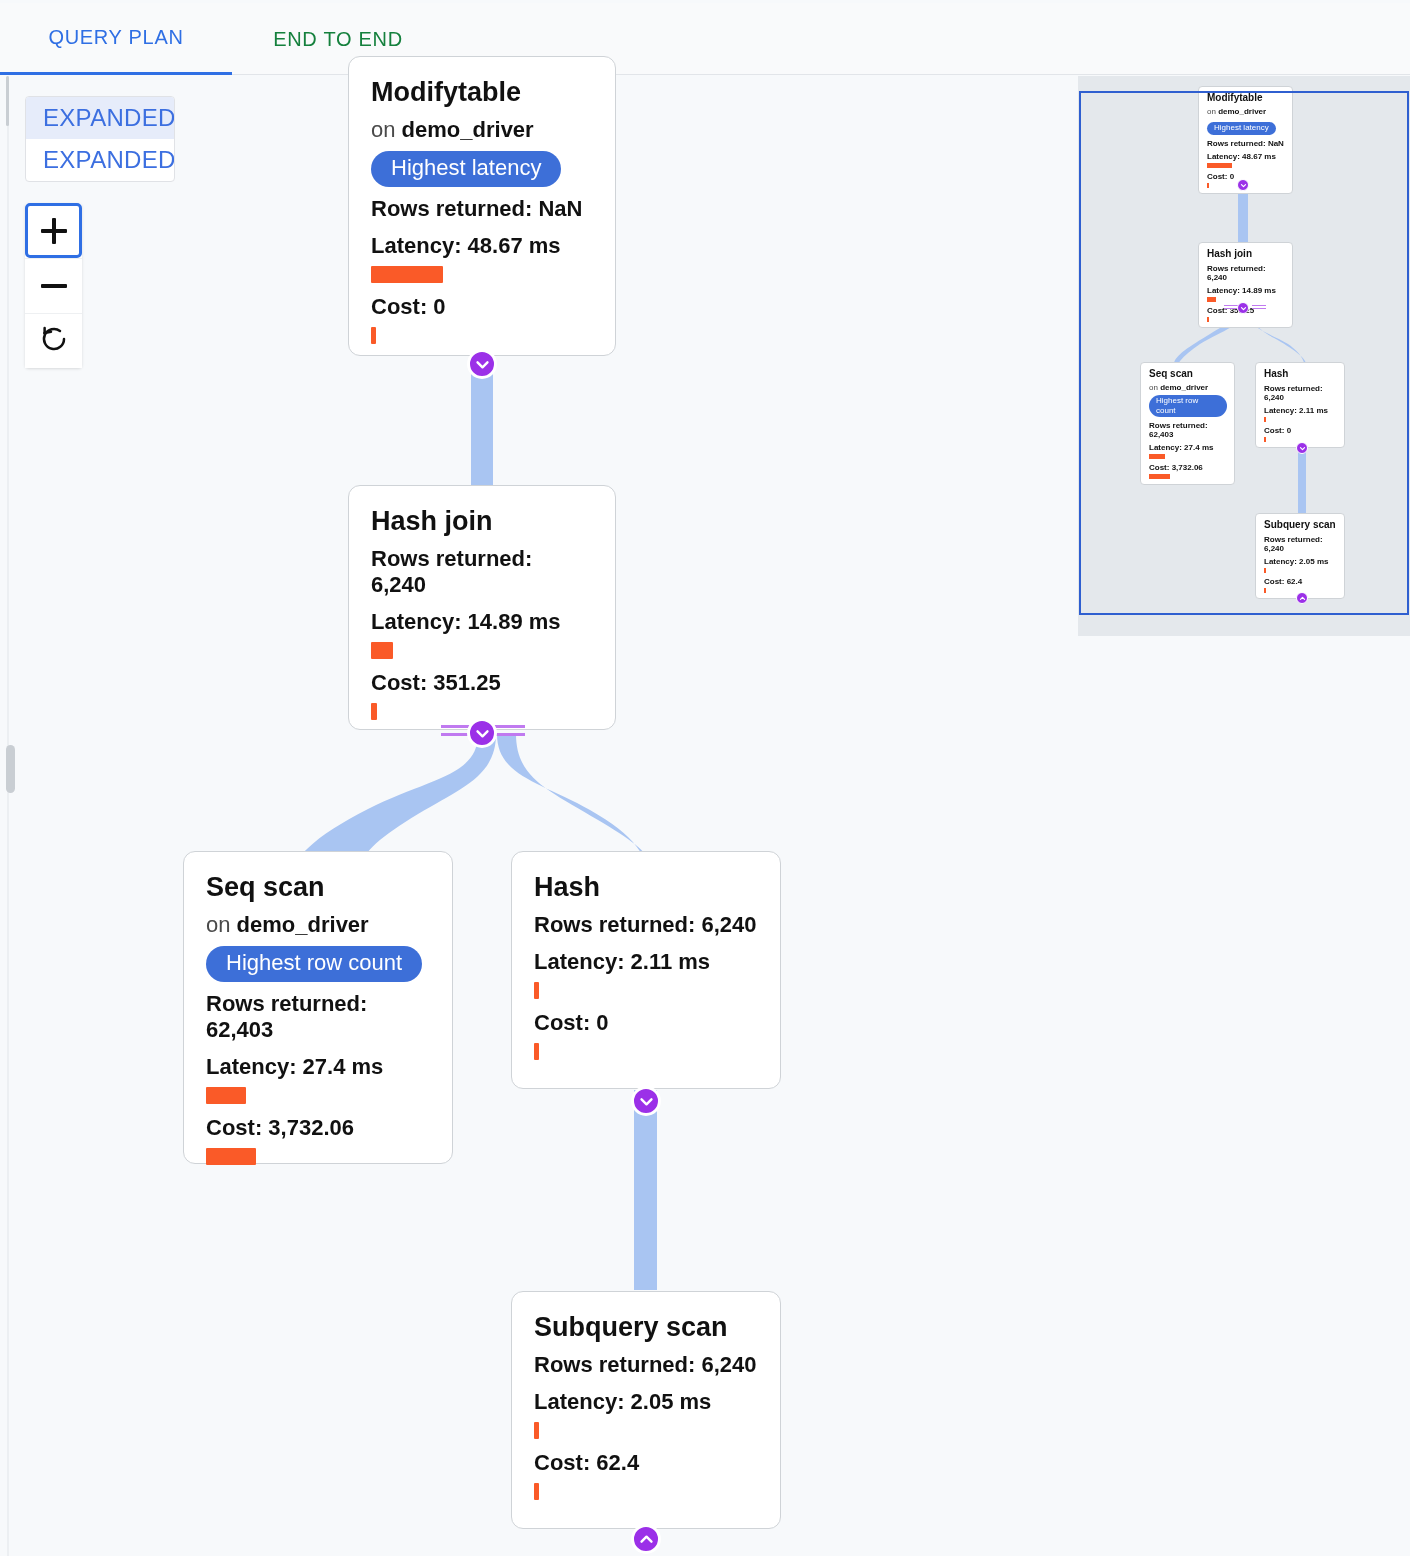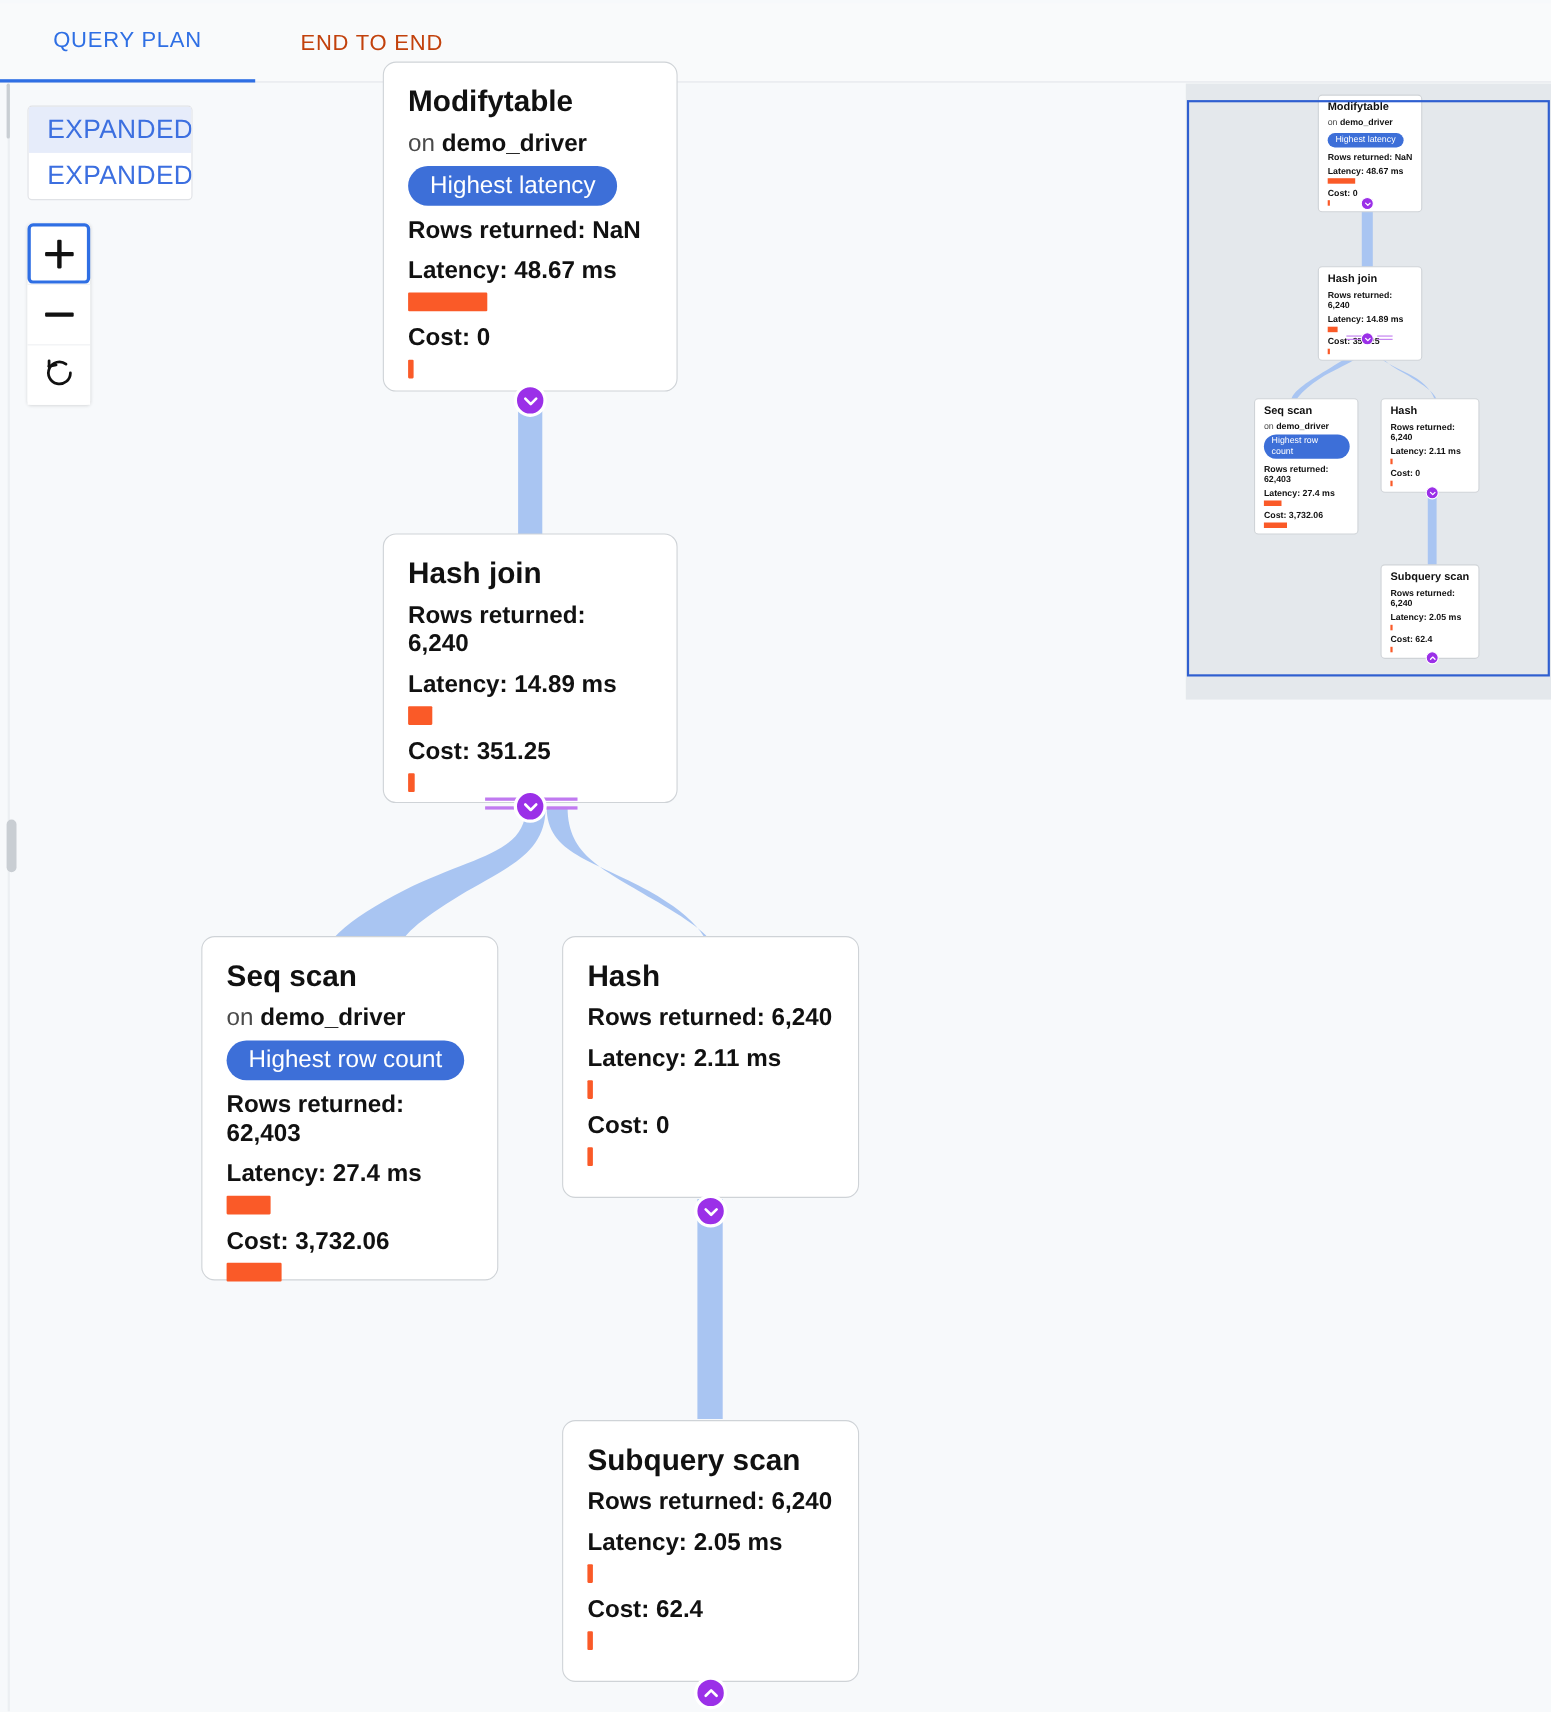--- a/index.html
+++ b/index.html
@@ -18,21 +18,21 @@
     position: absolute; top: 3px; left: 0; width: 1410px; height: 72px;
     background: #f9fafb; border-bottom: 1px solid #e2e5e9;
   }
   .tab {
     position: absolute; top: 0; height: 72px;
     display: flex; align-items: center; justify-content: center;
     font-size: 20px; letter-spacing: 0.7px; font-weight: 500;
     cursor: pointer; user-select: none; text-align: right;
   }
   .tab.active { color: #2f6fe4; border-bottom: 3px solid #2f6fe4; }
-  .tab.inactive { color: #c2410c; }
+  .tab.inactive { color: #15803d; }
   #tab-query-plan { left: 0; width: 232px; }
   #tab-end-to-end { left: 232px; width: 212px; }
 
   
   .edge-line { position: absolute; background: #dfe3e7; }
   #left-rail { left: 7px; top: 76px; width: 2px; height: 1480px; background:#eceff2; }
   #left-thumb-top { left: 6px; top: 76px; width: 3px; height: 50px; background: #c9ced3; border-radius: 2px;}
   #left-thumb { left: 6px; top: 745px; width: 9px; height: 48px; background: #c9ced3; border-radius: 5px; }
 
   

